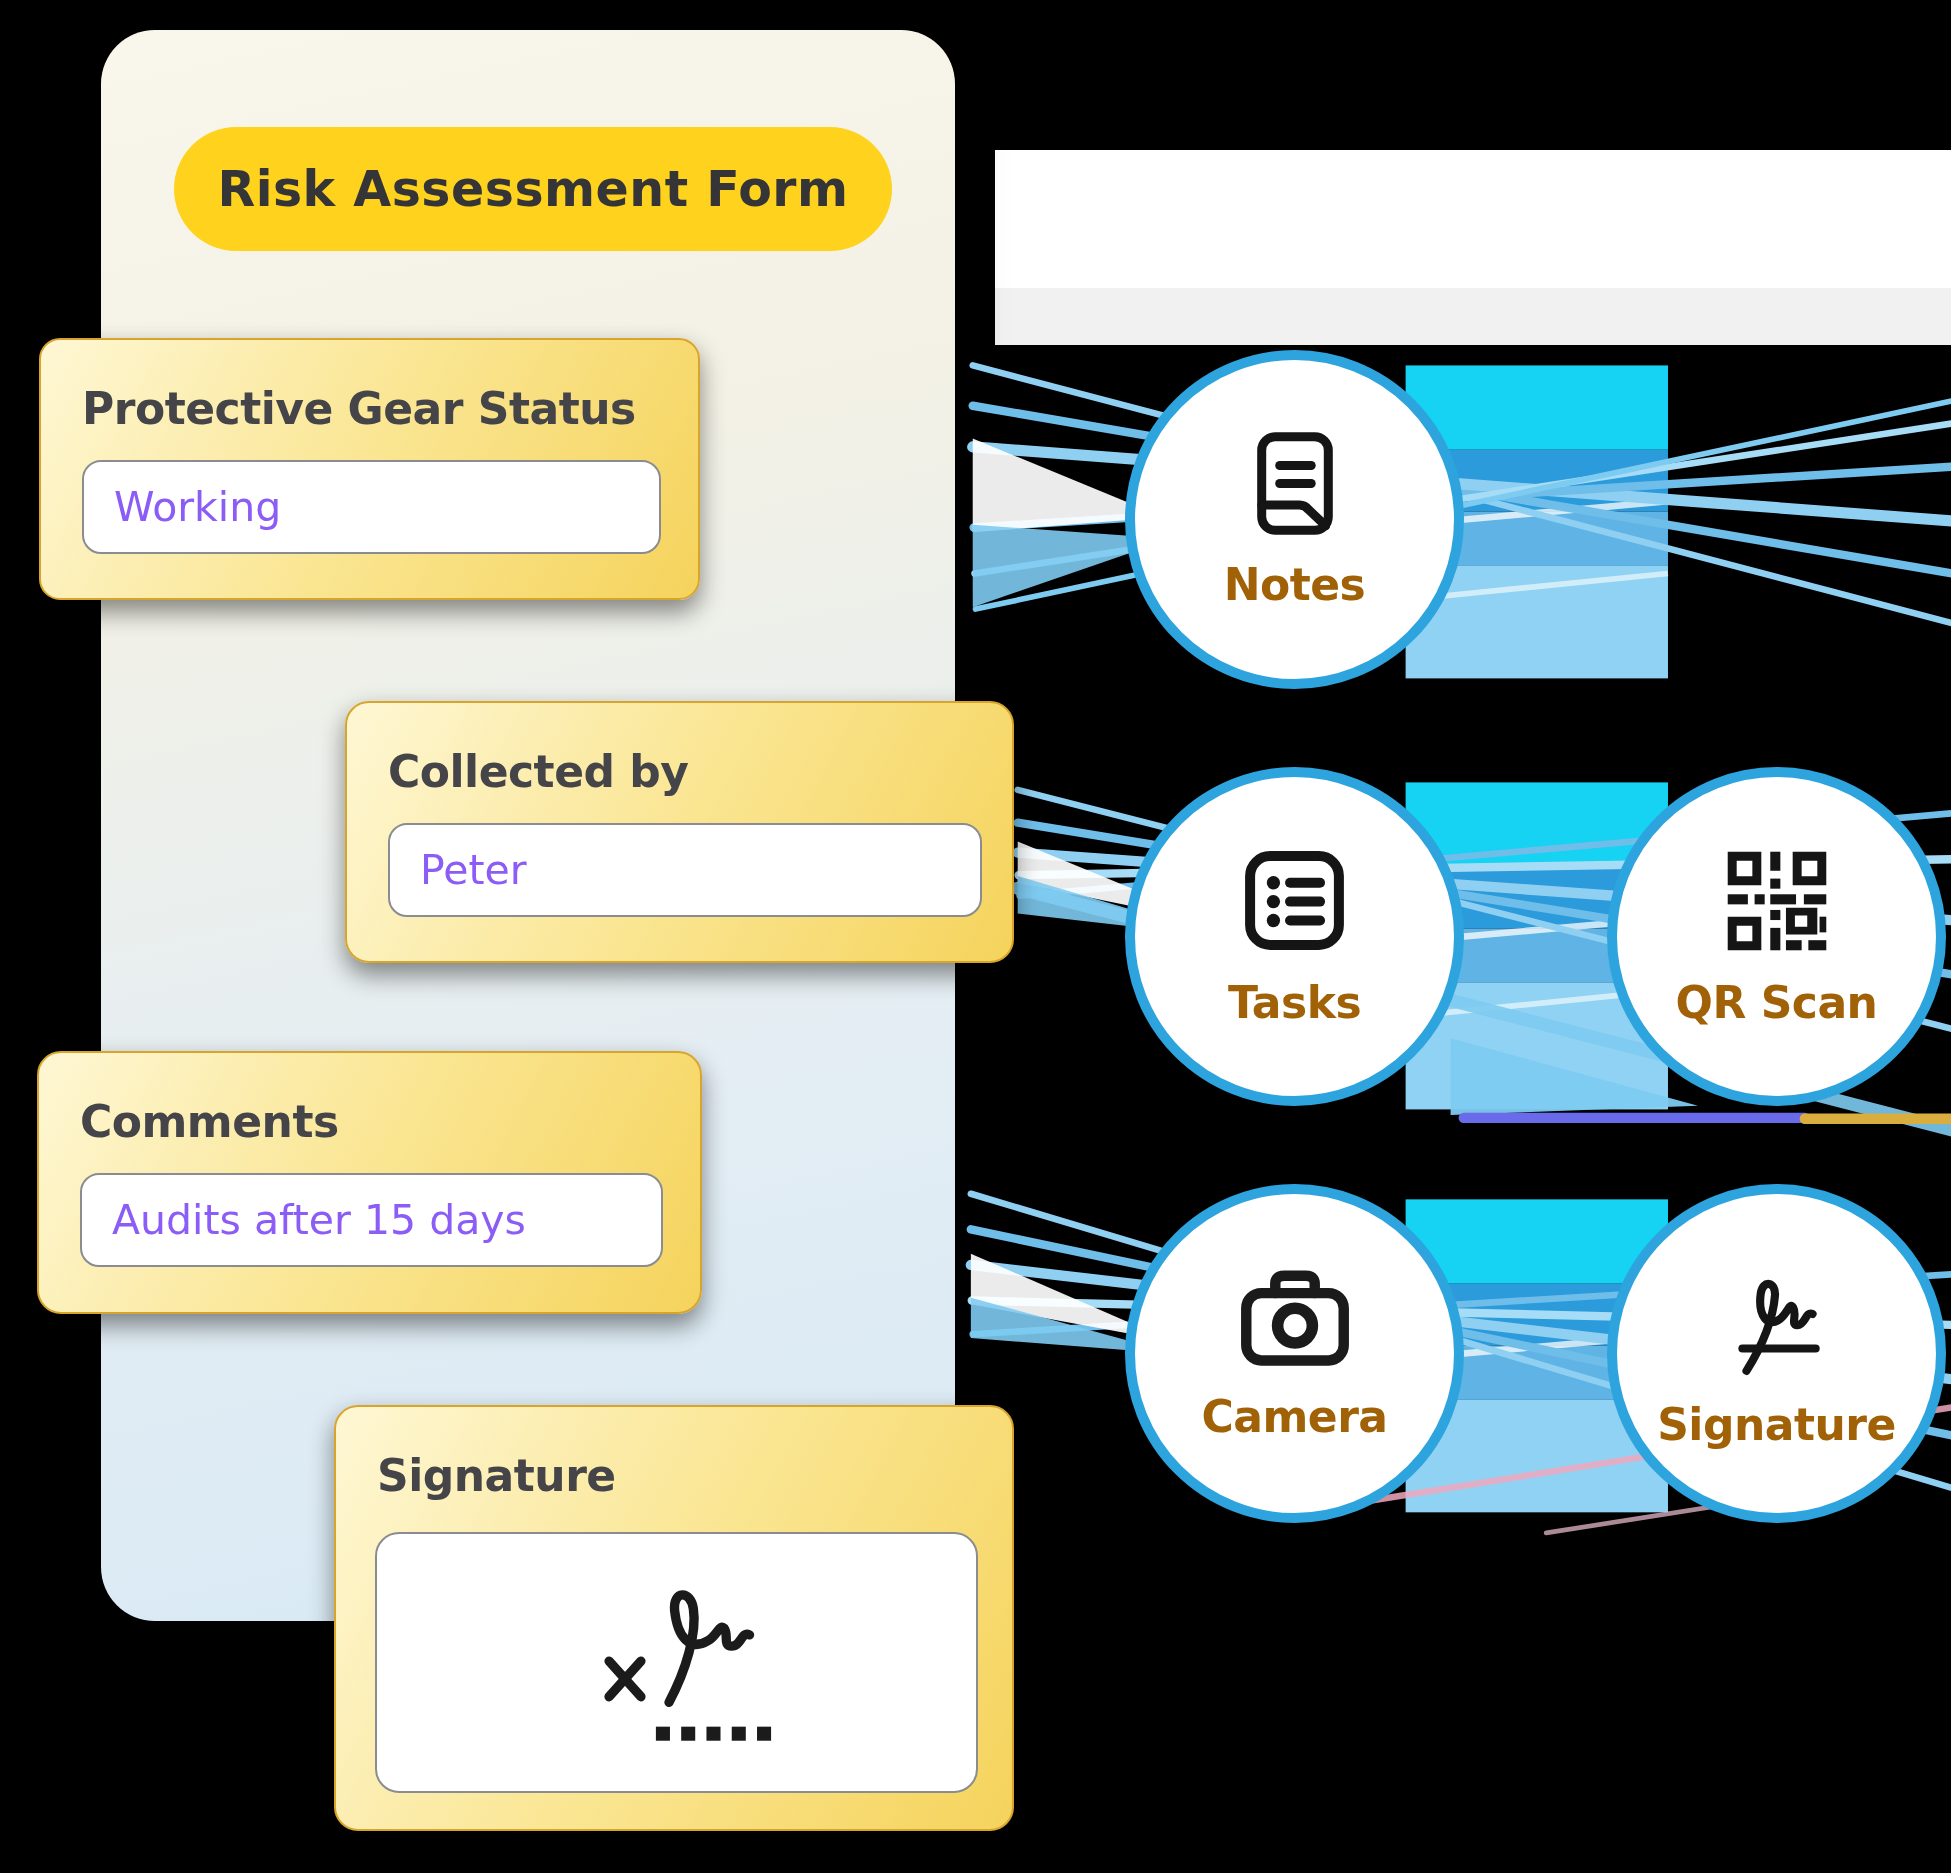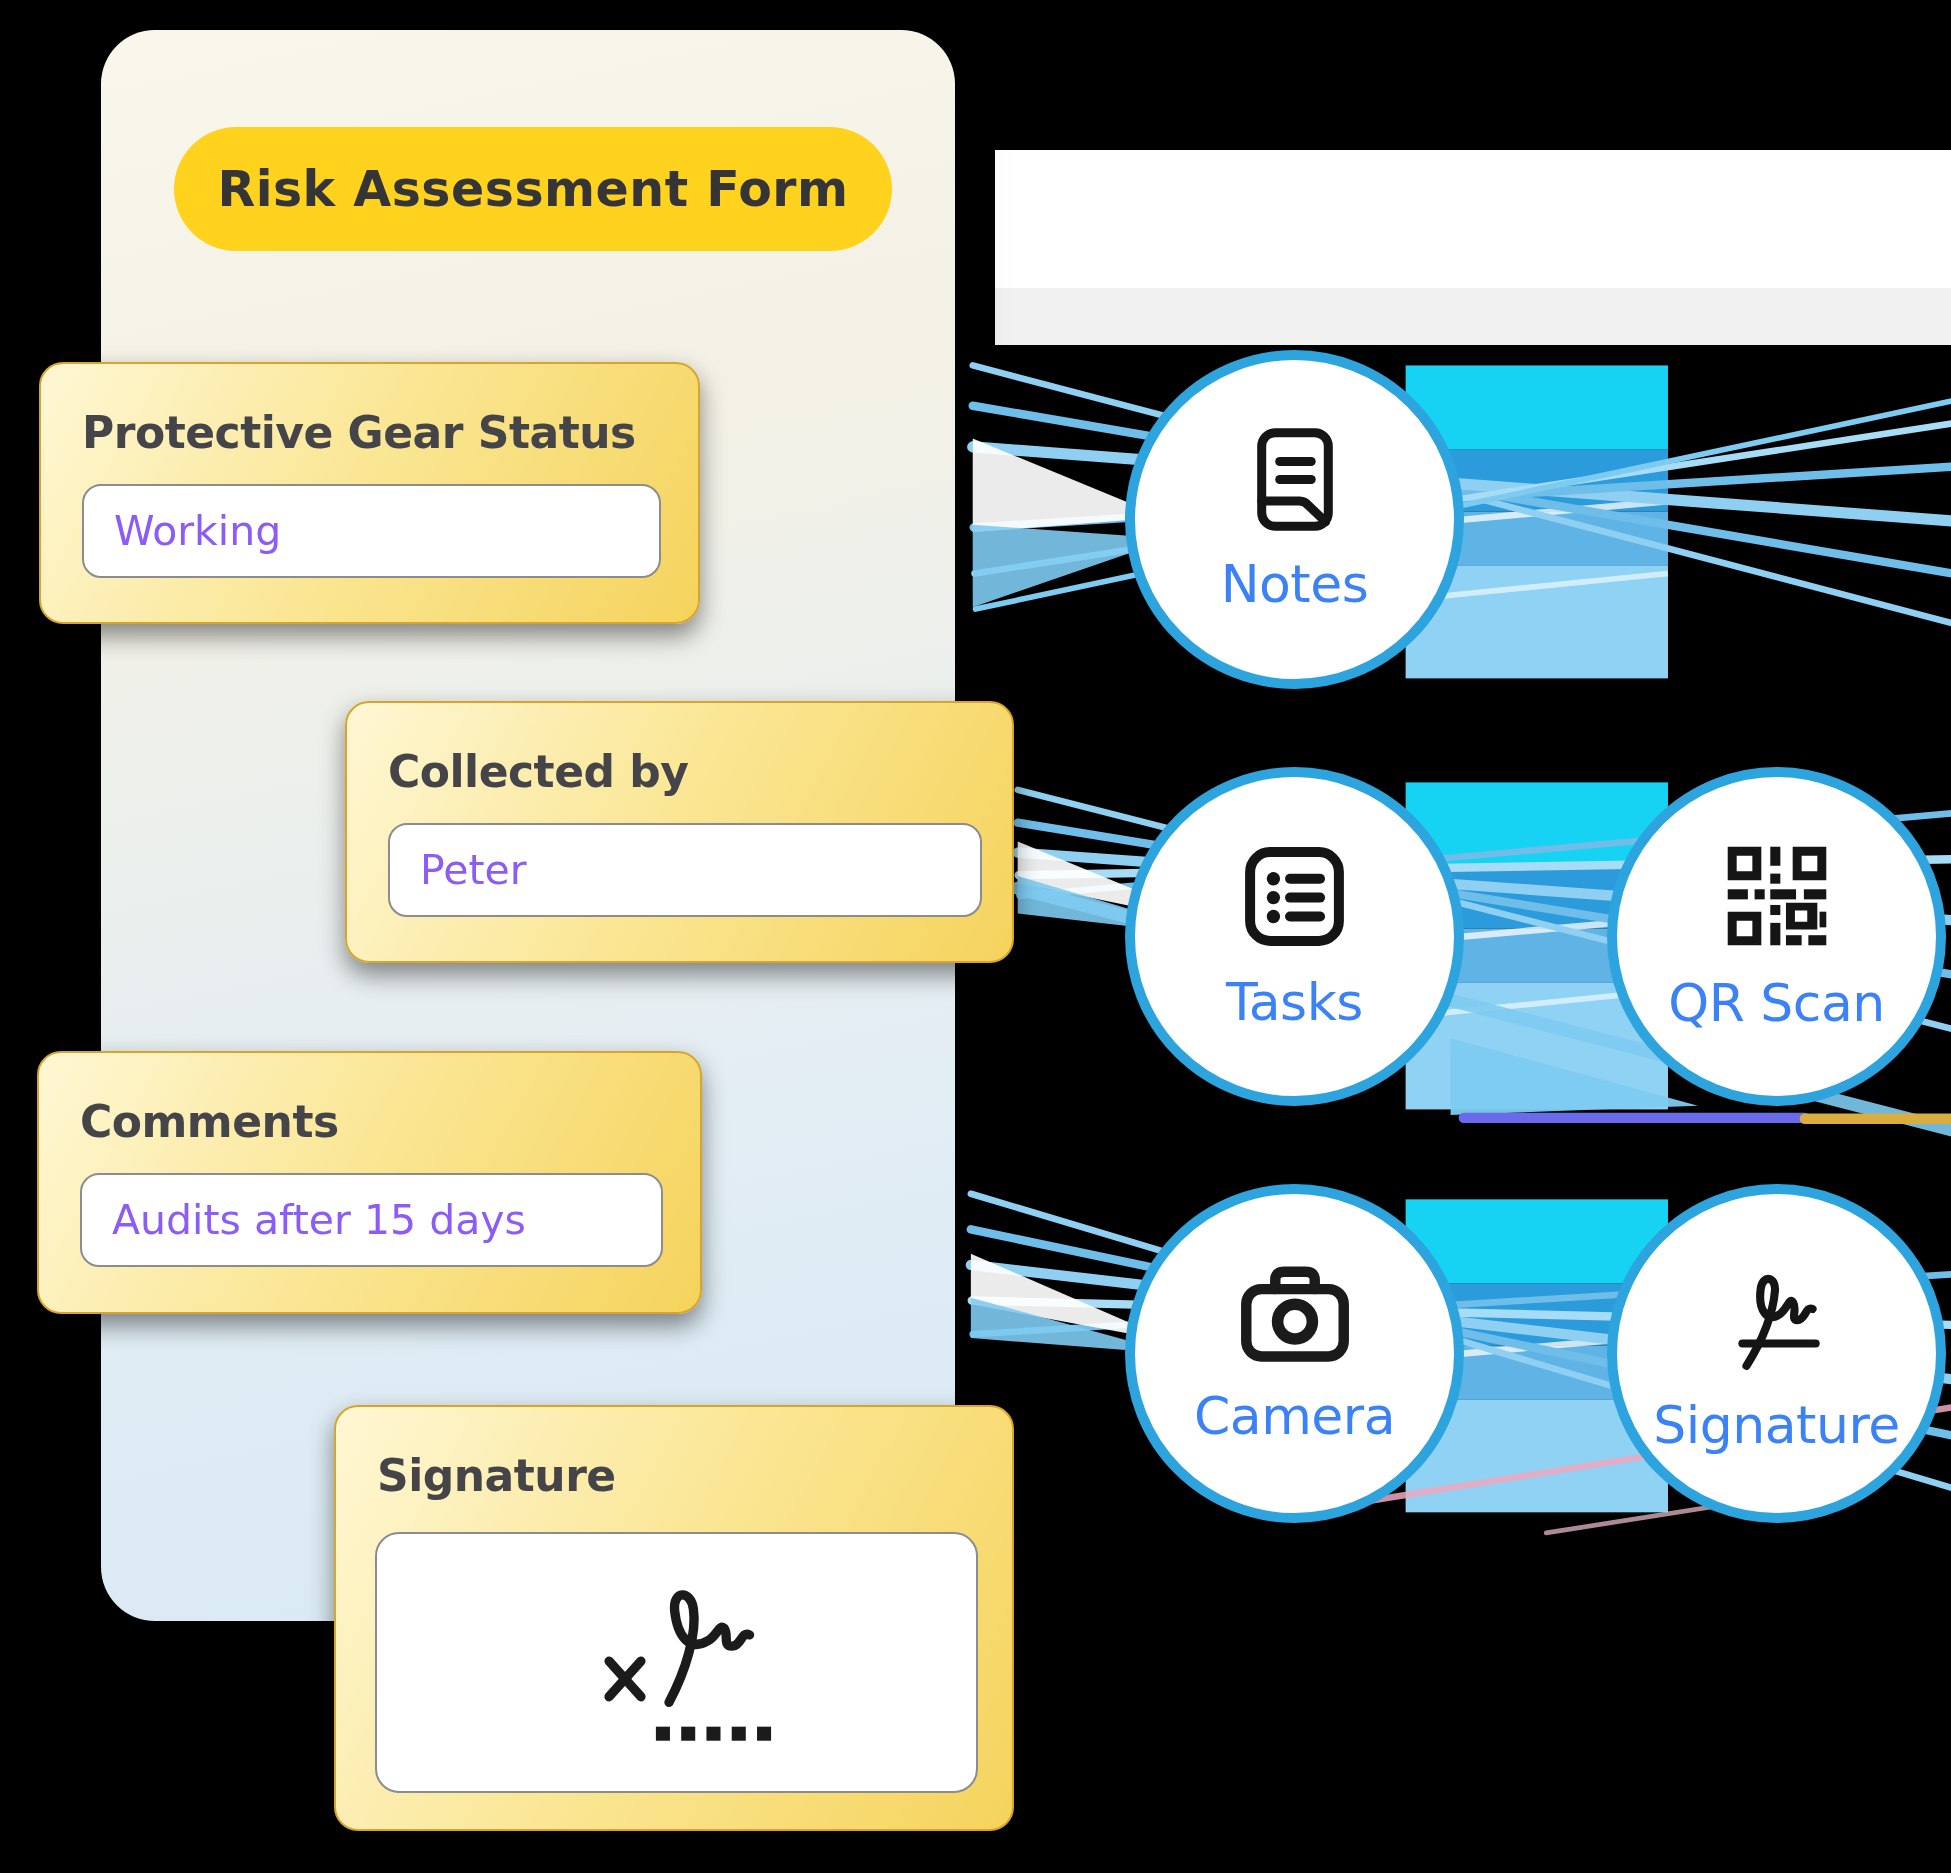--- a/index.html
+++ b/index.html
@@ -18,21 +18,21 @@
     display:flex;align-items:center;justify-content:center;}
   .pill span{font-size:49px;font-weight:700;color:#353538;letter-spacing:0.5px;}
 
   
   .connectors{position:absolute;left:0;top:0;pointer-events:none;}
 
   
   .field-card{position:absolute;border-radius:24px;box-sizing:border-box;
     background:linear-gradient(118deg,#fef7d4 0%,#fae694 48%,#f5d35c 100%);
     border:2.8px solid #d8a52c;box-shadow:0 11.2px 24px rgba(0,0,0,.45);}
-  .fc1{left:39px;top:362px;width:661px;height:262px;}
+  .fc1{left:39px;top:338px;width:661px;height:262px;border-radius:21px;}
   .fc2{left:345px;top:701px;width:669px;height:262px;}
   .fc3{left:37px;top:1051px;width:665px;height:263px;}
   .fc4{left:334px;top:1405px;width:680px;height:426px;}
   .field-label{position:absolute;left:41px;top:43px;font-size:44px;font-weight:700;color:#454549;letter-spacing:-0.5px;white-space:nowrap;}
   .field-input{position:absolute;left:41px;top:120px;height:94px;box-sizing:border-box;
     background:#fff;border:2.8px solid #8a8c8f;border-radius:19px;
     padding:0 0 0 30px;font-family:"DejaVu Sans","Liberation Sans",sans-serif;
     font-size:41px;color:#8b5cf6;outline:none;}
   .fc1 .field-input{width:579px;}
   .fc2 .field-input{width:594px;}
@@ -41,21 +41,21 @@
     background:#fff;border:2.8px solid #8a8c8f;border-radius:24px;
     display:flex;align-items:center;justify-content:center;}
 
   
   .feature{position:absolute;width:339px;height:339px;border-radius:50%;box-sizing:border-box;
     background:#fff;border:10.3px solid #2ea4de;
     display:flex;flex-direction:column;align-items:center;justify-content:center;gap:20.6px;}
   .f1{left:1125px;top:350px;} .f2{left:1607px;top:350px;}
   .f3{left:1125px;top:767px;} .f4{left:1607px;top:767px;}
   .f5{left:1125px;top:1184px;text-align:right;} .f6{left:1607px;top:1184px;}
-  .feature-label{font-size:52px;font-weight:400;color:#3b82f6;letter-spacing:-0.5px;}
+  .feature-label{font-size:44px;font-weight:700;color:#a16207;letter-spacing:-0.5px;}
   .icon{display:block;}
 </style>
 </head>
 <body>
 
 <div class="stage">
 
   <div class="band-white"></div>
   <div class="band-gray"></div>
 

